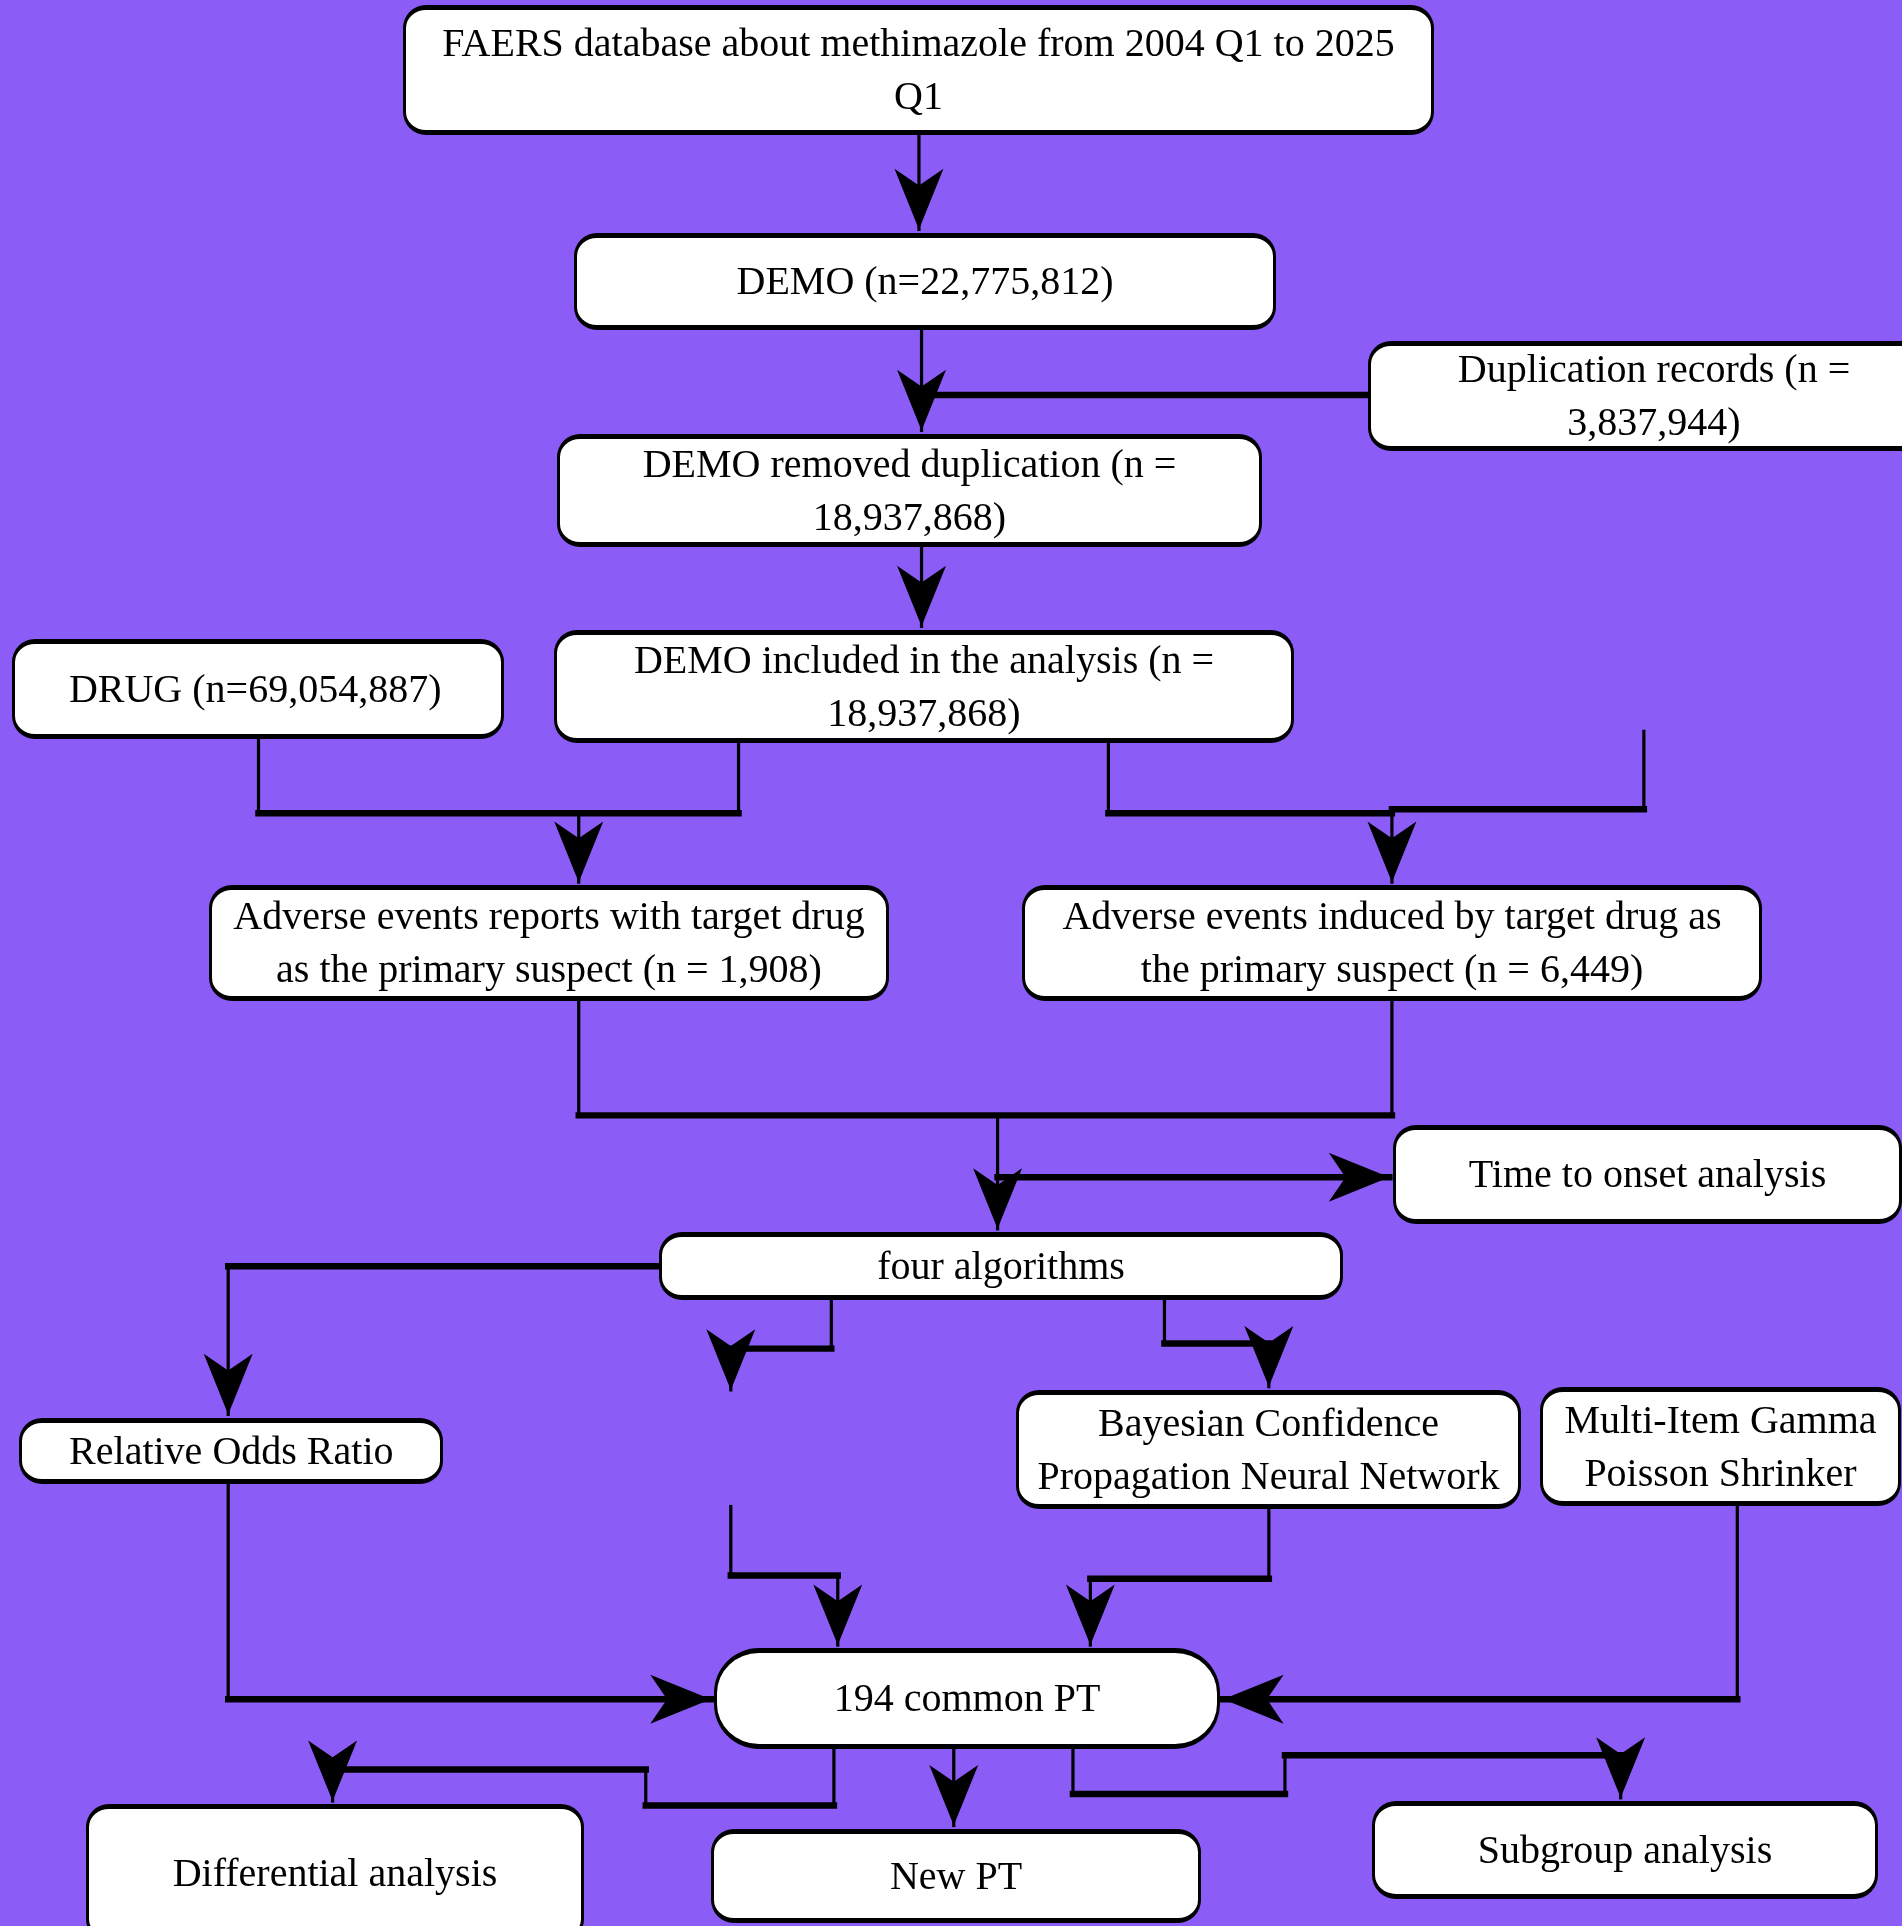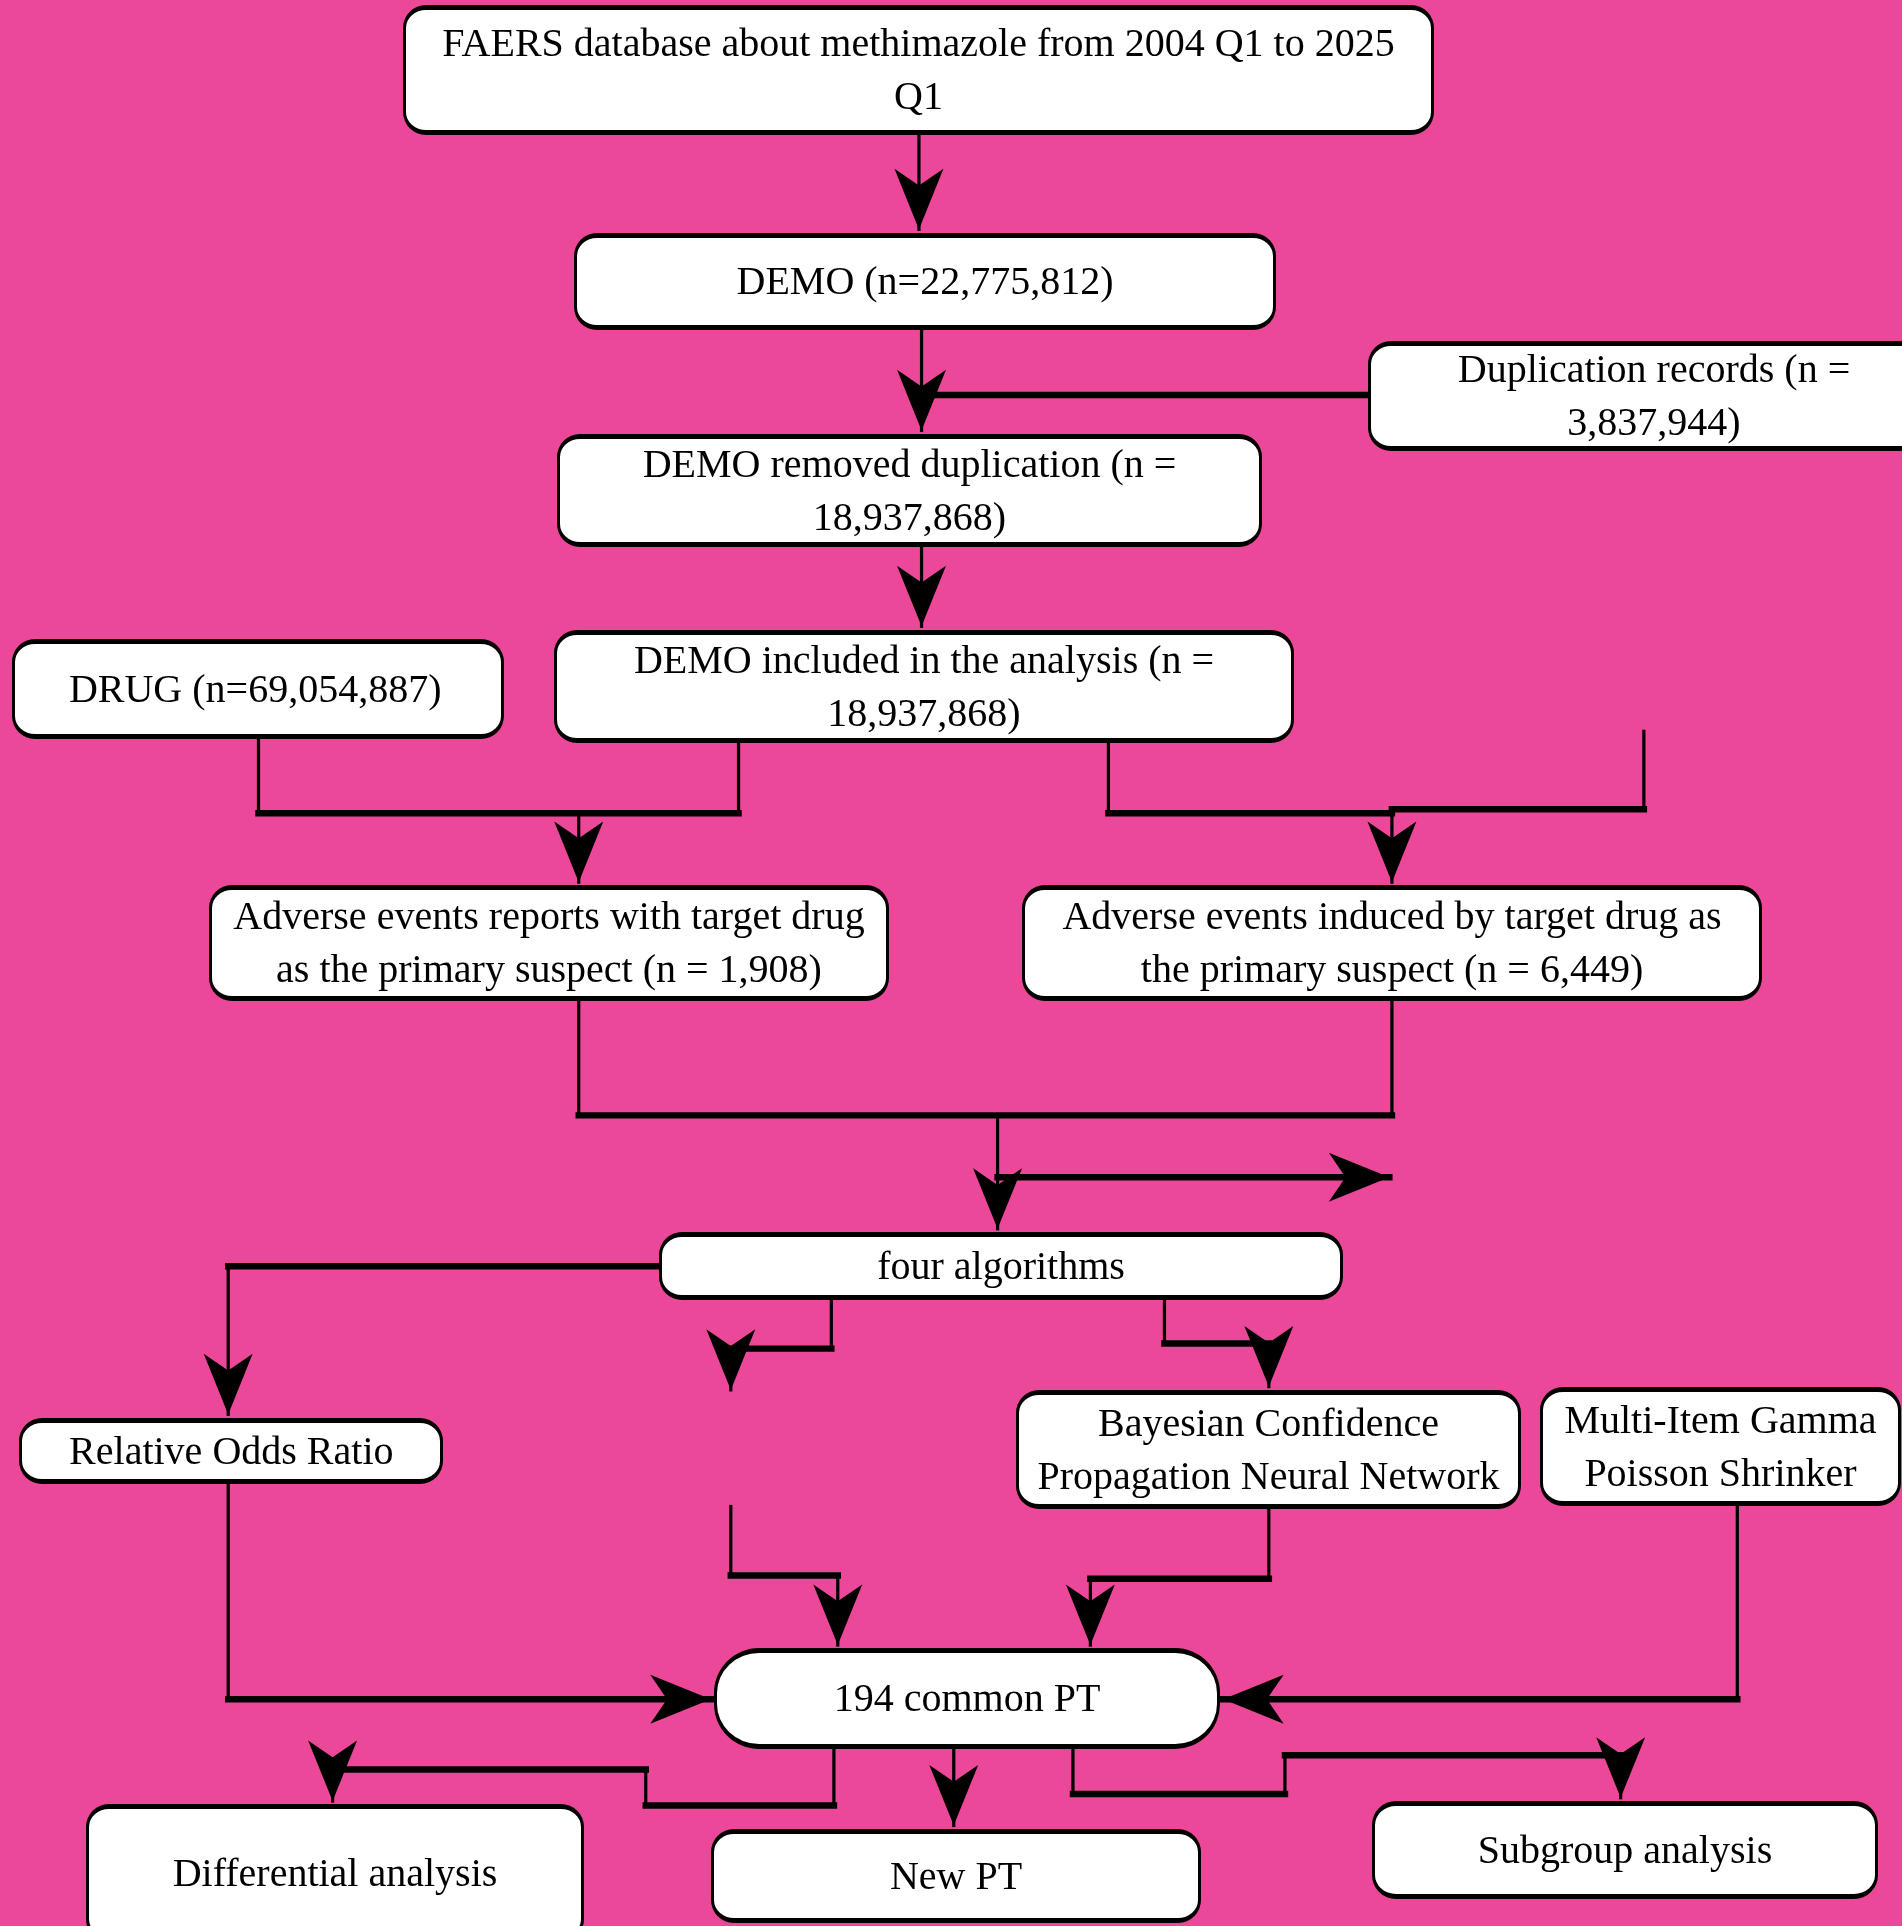--- a/index.html
+++ b/index.html
@@ -1,19 +1,19 @@
 <!DOCTYPE html>
 <html style="font-size:10.3px"><head>
 <meta charset="utf-8">
 <style>
   html,body{margin:0;padding:0;background:#ffffff;}
   .canvas{
     position:relative;
     width:1903px;height:1926px;
-    background:#ec4899;
+    background:#8b5cf6;
     font-family:"Liberation Serif","DejaVu Serif",serif;
     color:#000;
   }
   svg.wires{position:absolute;left:0;top:0;width:1903px;height:1926px;}
   svg.wires line{stroke:#000;stroke-linecap:square;}
   svg.wires line.v{stroke-width:5;}
   svg.wires line.h{stroke-width:10;}
   .node{
     position:absolute;
     box-sizing:border-box;
@@ -152,20 +152,21 @@
 
   <div class="node" style="left:12.2px;top:639px;width:492px;height:100px;padding-left:12px;">DRUG (n=69,054,887)</div>
 
   <div class="node" style="left:554px;top:630px;width:740px;height:113px;">DEMO included in the analysis (n = 18,937,868)</div>
 
 
   <div class="node" style="left:209px;top:885px;width:680px;height:116px;">Adverse events reports with target drug as the primary suspect (n = 1,908)</div>
 
   <div class="node" style="left:1022px;top:885px;width:740px;height:116px;">Adverse events induced by target drug as the primary suspect (n = 6,449)</div>
 
+  <div class="node" style="left:1393px;top:1125px;width:509px;height:99px;">Time to onset analysis</div>
 
   <div class="node" style="left:659px;top:1232px;width:684px;height:68px;">four algorithms</div>
 
   <div class="node" style="left:19.3px;top:1418px;width:424px;height:66px;">Relative Odds Ratio</div>
 
 
   <div class="node" style="left:1016px;top:1390px;width:505px;height:119px;">Bayesian Confidence Propagation Neural Network</div>
 
   <div class="node" style="left:1540px;top:1387px;width:361px;height:119px;">Multi-Item Gamma Poisson Shrinker</div>
 

